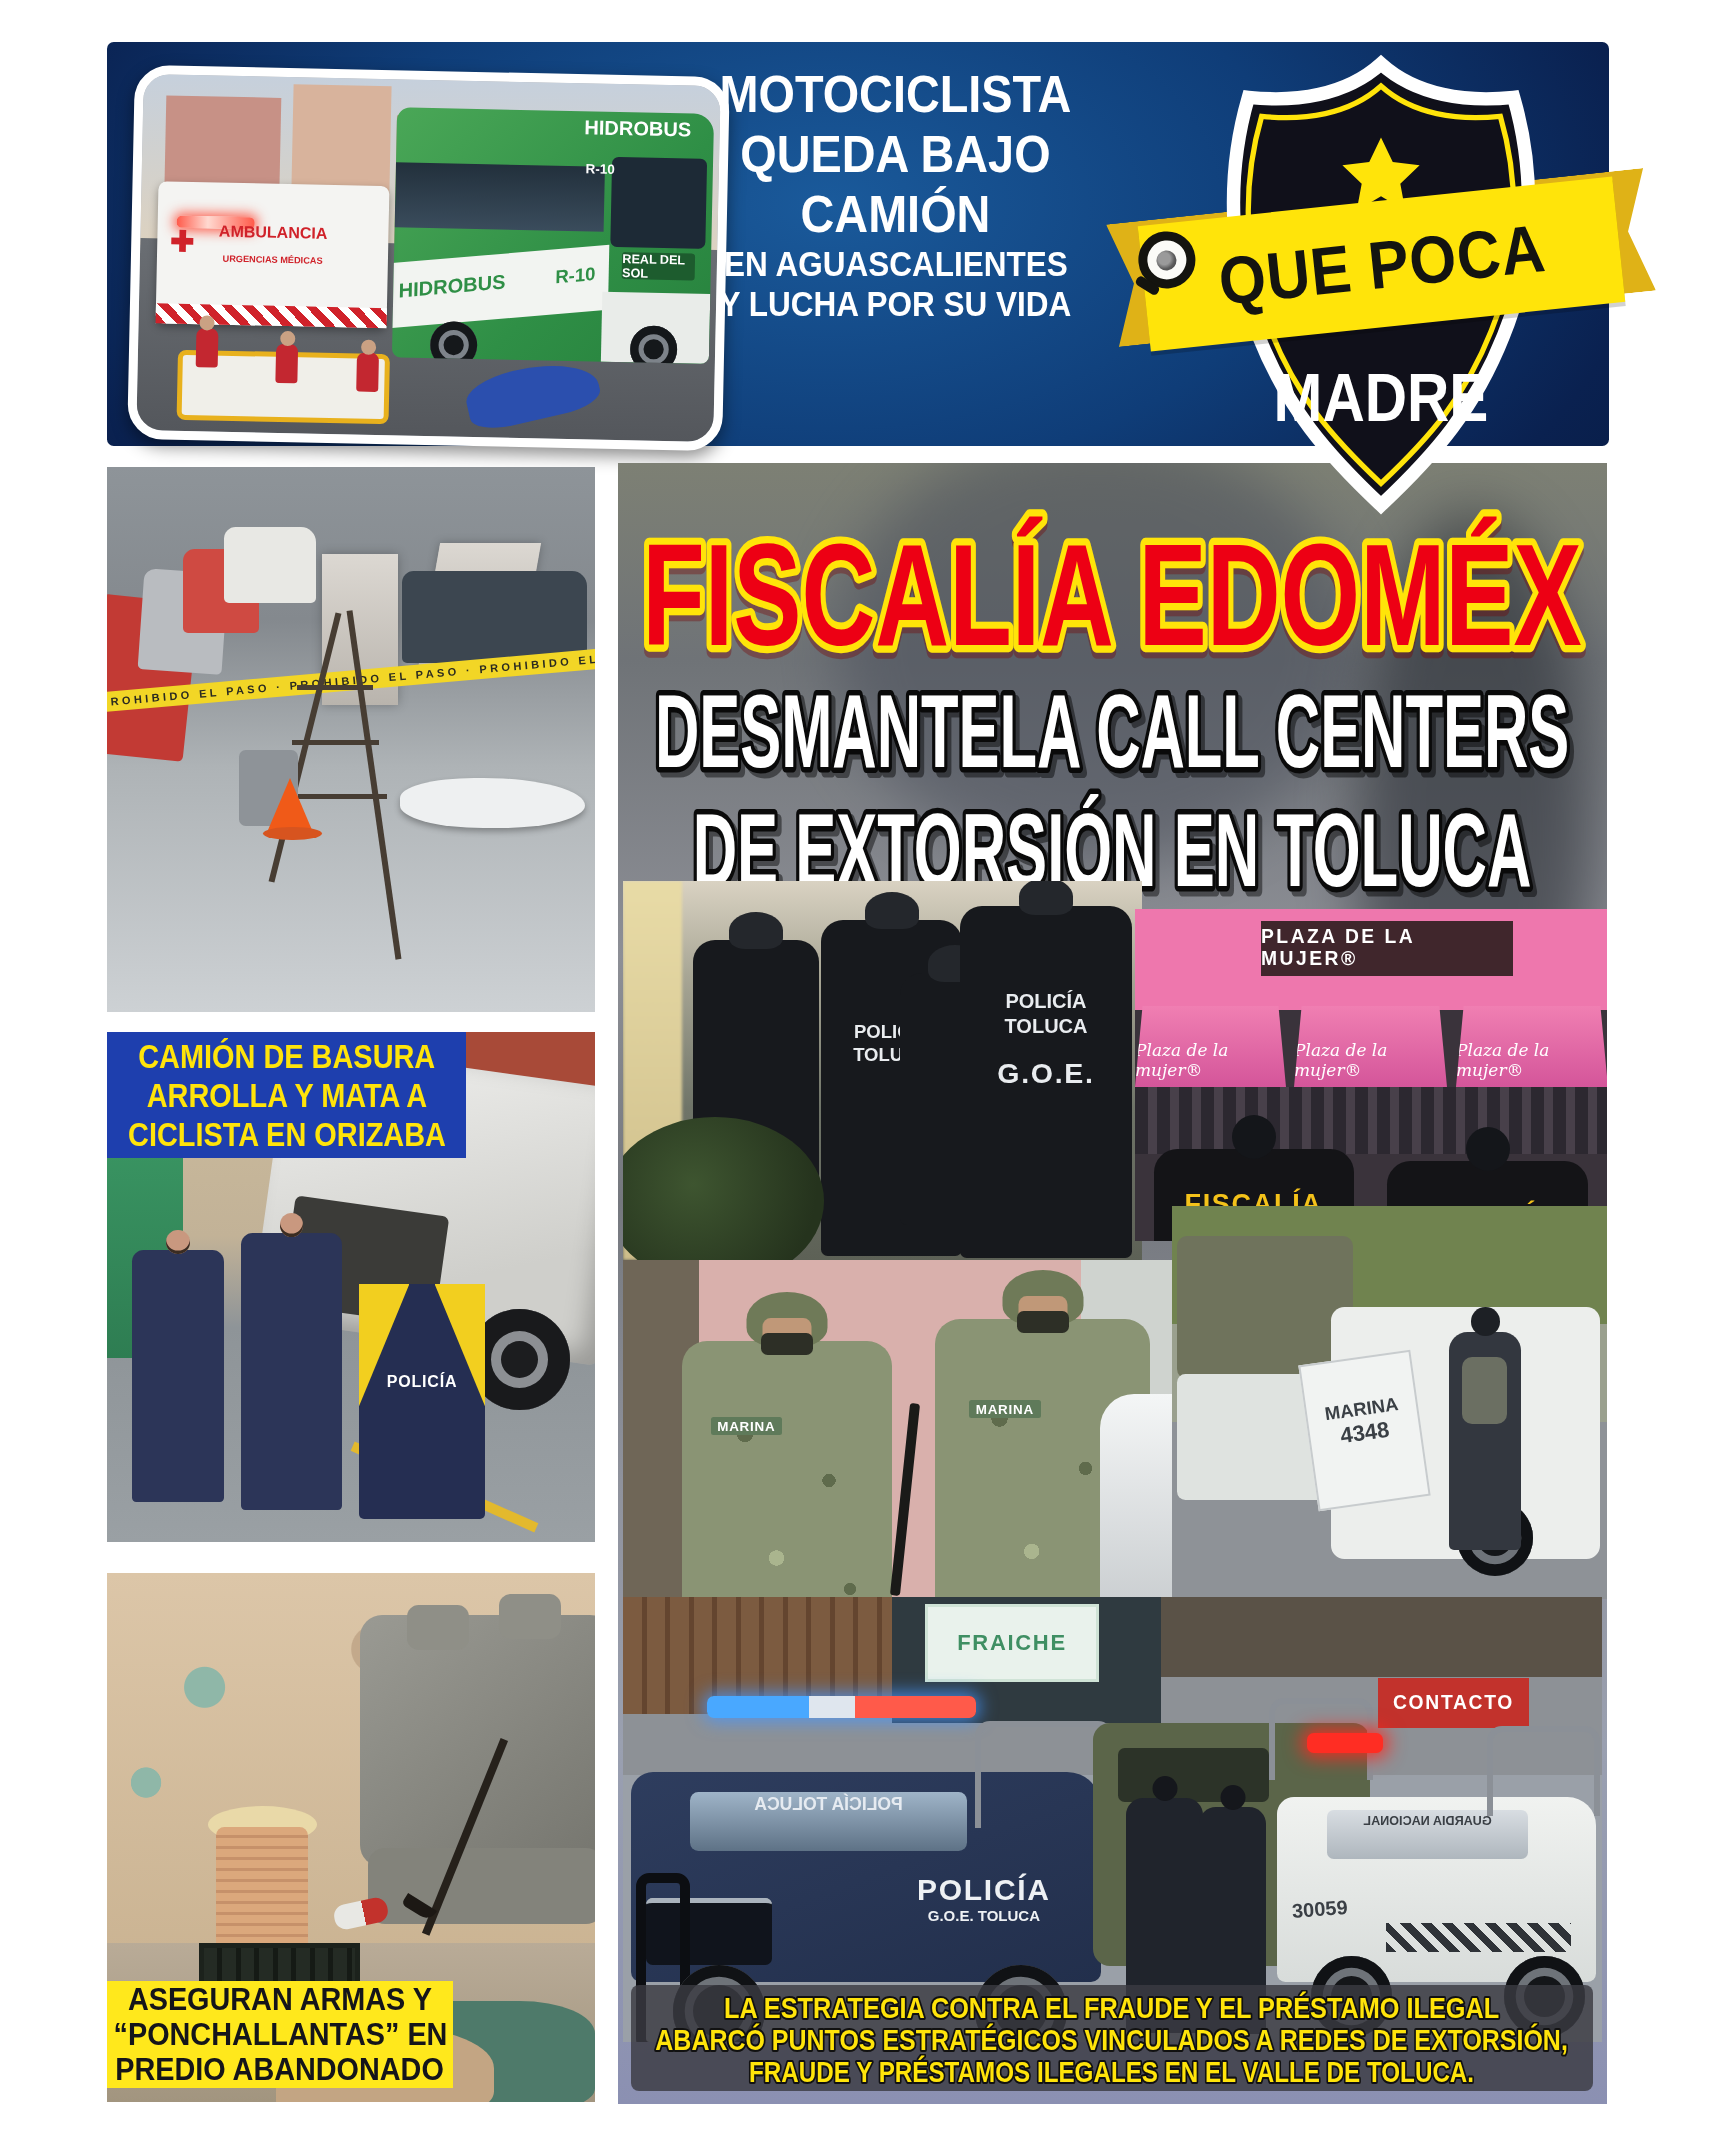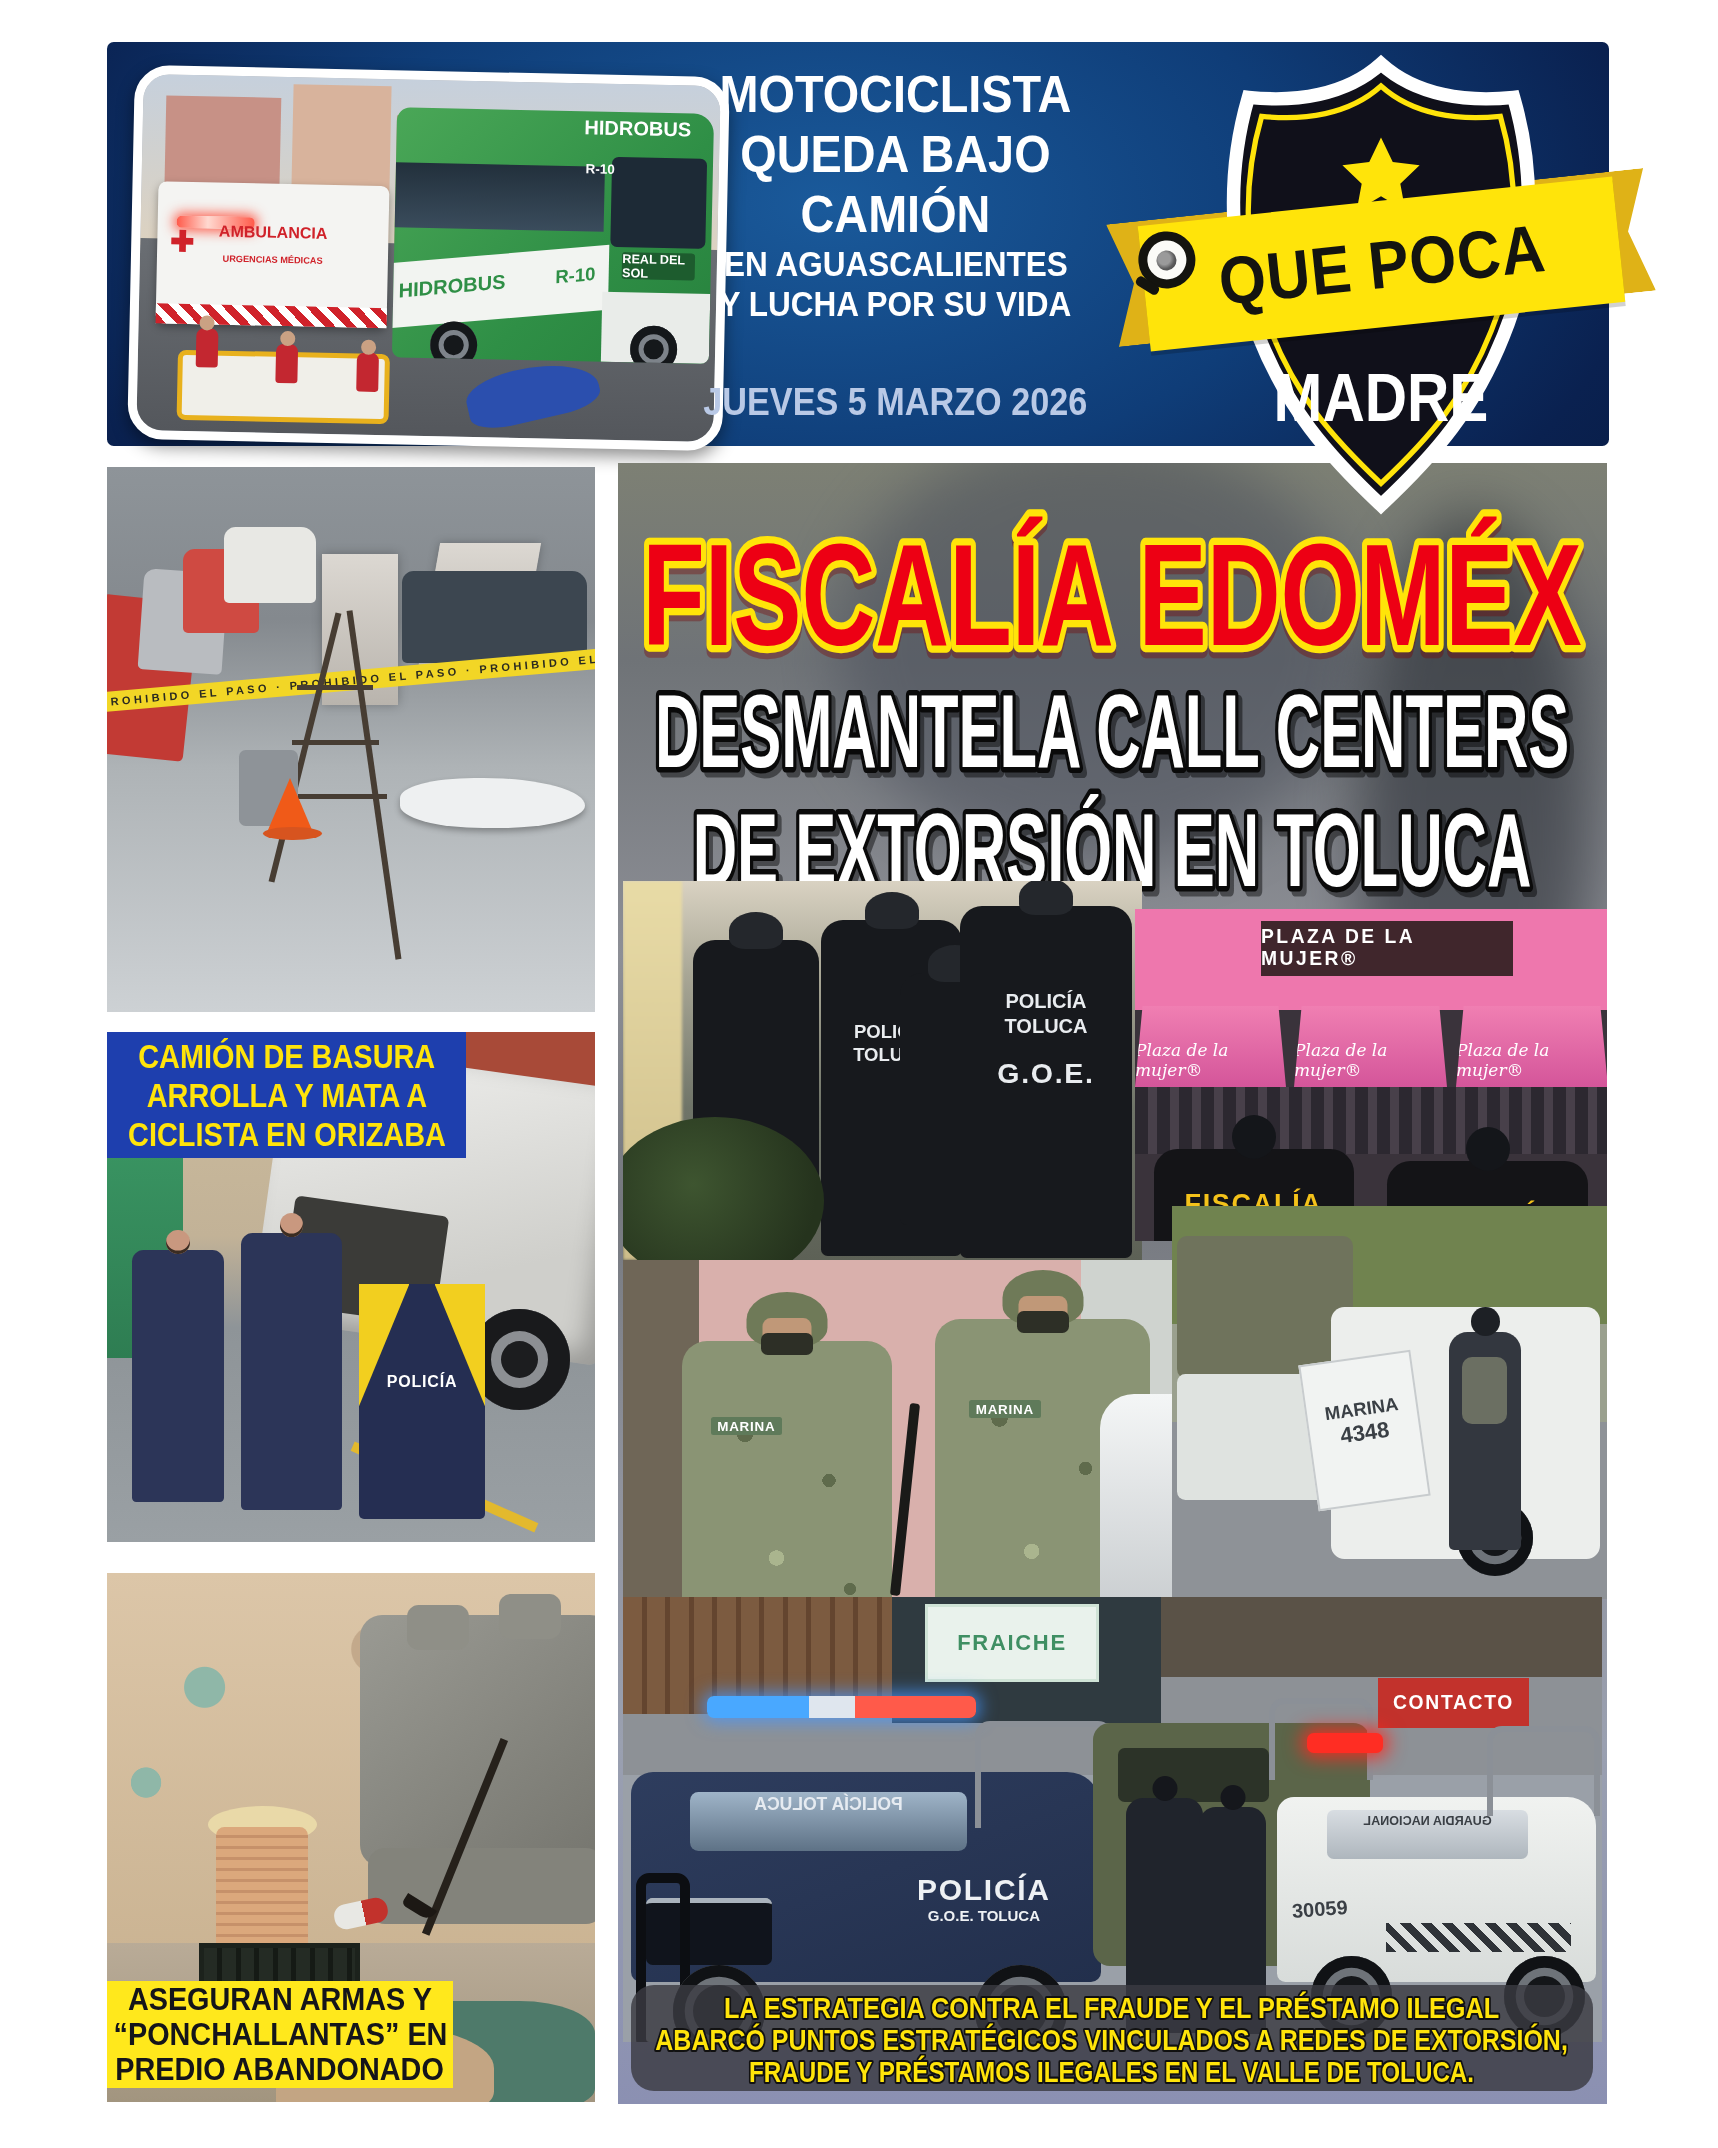--- a/index.html
+++ b/index.html
@@ -203,21 +203,21 @@
   .gn-body{left:0;top:59px;width:319px;height:185px;background:linear-gradient(#f0f2f0,#d8dcda);border-radius:17px 28.5px 8.4px 8.4px;}
   .gn-ws{left:50px;top:13.4px;width:201px;height:49px;background:linear-gradient(#d8dde2,#aeb6bd);border-radius:6.7px;}
   .gn-band{position:absolute;left:0;top:3.4px;width:100%;text-align:center;color:#3a3f45;font-size:12.6px;font-weight:bold;transform:scaleX(-1);}
   .gn-light{left:30px;top:-5px;width:76px;height:20px;background:#ff2d23;border-radius:6.7px;box-shadow:0 0 18.5px 5px rgba(255,40,30,.85);}
   .gn-num{position:absolute;left:15px;top:101px;color:#3a3f45;font-size:20px;font-weight:bold;transform:rotate(-4deg);}
   .gn-hatch{position:absolute;left:109px;top:126px;width:185px;height:28.5px;
     background:repeating-linear-gradient(45deg,#2f3338 0 7.6px,transparent 7.6px 15px);}
   .officer{position:absolute;background:#20242c;border-radius:17px 17px 5px 5px;}
   .officer::before{content:"";position:absolute;top:-22px;left:50%;transform:translateX(-50%);width:25px;height:25px;border-radius:50%;background:#15171c;}
 
-  .caption{left:13.4px;top:1522px;width:962px;height:106px;background:rgba(58,58,66,.82);border-radius:23px;}
+  .caption{left:13.4px;top:1522px;width:962px;height:106px;background:rgba(58,58,66,.82);border-radius:8px;}
 </style>
 </head>
 <body>
 
 <div class="abs masthead">
 
   <div class="photo mphoto">
     <div class="abs mp-sky"></div>
     <div class="abs mp-b1"></div>
     <div class="abs mp-b2"></div>
@@ -254,23 +254,20 @@
   </div>
 
   <div class="abs mast-headline">
     <div class="mh-big"><span class="cx9">MOTOCICLISTA</span></div>
     <div class="mh-big"><span class="cx9">QUEDA BAJO</span></div>
     <div class="mh-big"><span class="cx9">CAMIÓN</span></div>
     <div class="mh-sub"><span class="cx9">EN AGUASCALIENTES</span></div>
     <div class="mh-sub"><span class="cx9">Y LUCHA POR SU VIDA</span></div>
   </div>
 
-  <div class="abs mast-date">
-    <span class="cx9">JUEVES 5 MARZO 2026</span>
-  </div>
 </div>
 
 <div class="abs logo">
   <div class="ribbon-back"></div>
   <svg class="shield" width="420" height="470" viewBox="0 0 500 560">
     <path d="M250 14 C292 52 352 60 408 54 C436 150 430 256 396 338 C362 424 316 478 250 540 C184 478 138 424 104 338 C70 256 64 150 92 54 C148 60 208 52 250 14 Z" fill="#10101a" stroke="#ffffff" stroke-width="16"></path>
     <path d="M250 14 C292 52 352 60 408 54 C436 150 430 256 396 338 C362 424 316 478 250 540 C184 478 138 424 104 338 C70 256 64 150 92 54 C148 60 208 52 250 14 Z" fill="none" stroke="#ffe40a" stroke-width="7" transform="translate(25,28) scale(0.9)"></path>
     <polygon points="250,102 264,131 296,135 273,157 279,189 250,172 221,189 227,157 204,135 236,131" fill="#ffe40a"></polygon>
     <text x="250" y="440" text-anchor="middle" font-family="Liberation Sans, sans-serif" font-weight="bold" font-size="82" fill="#ffffff" textLength="256" lengthAdjust="spacingAndGlyphs">MADRE</text>
   </svg>

